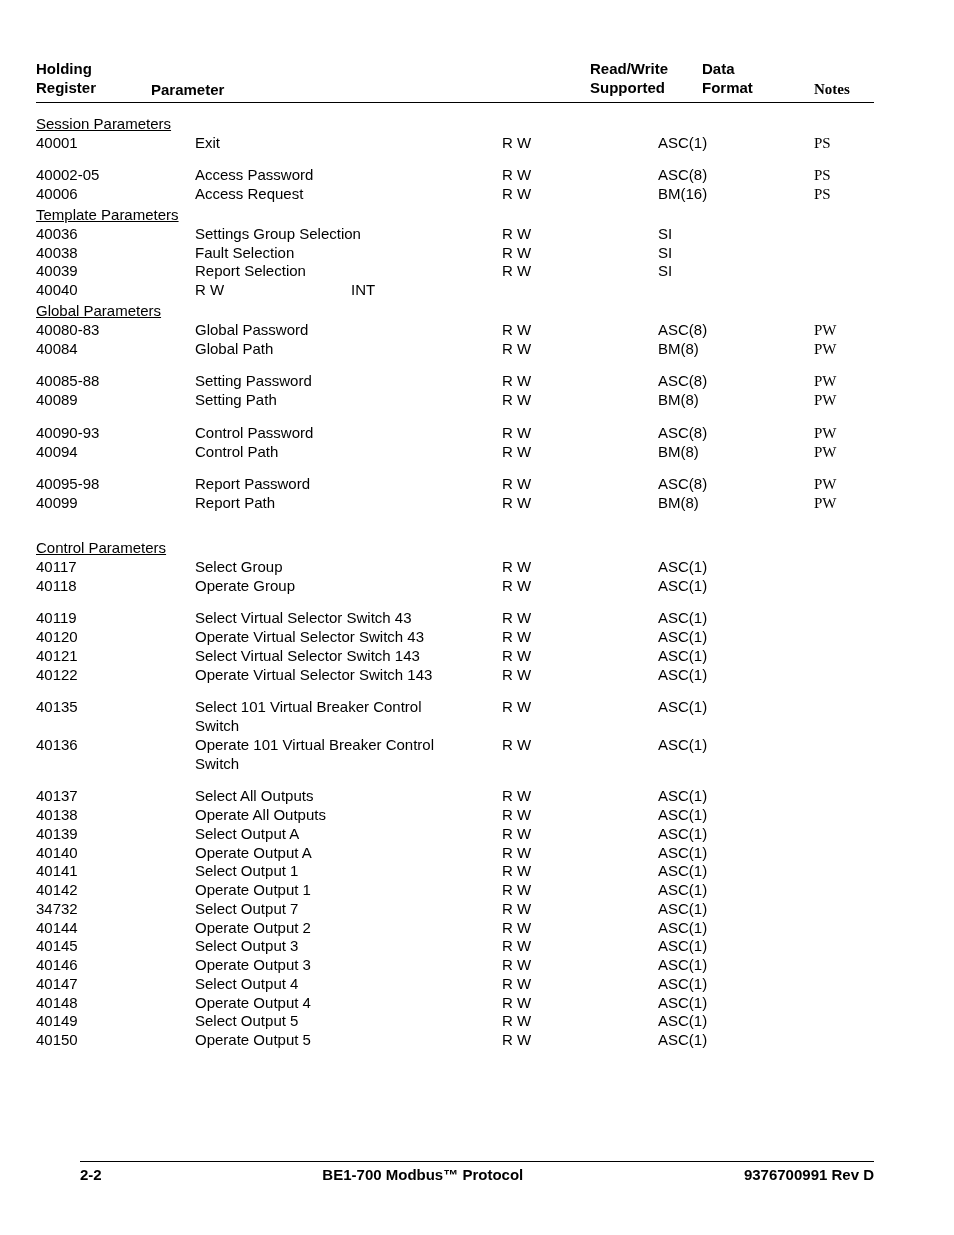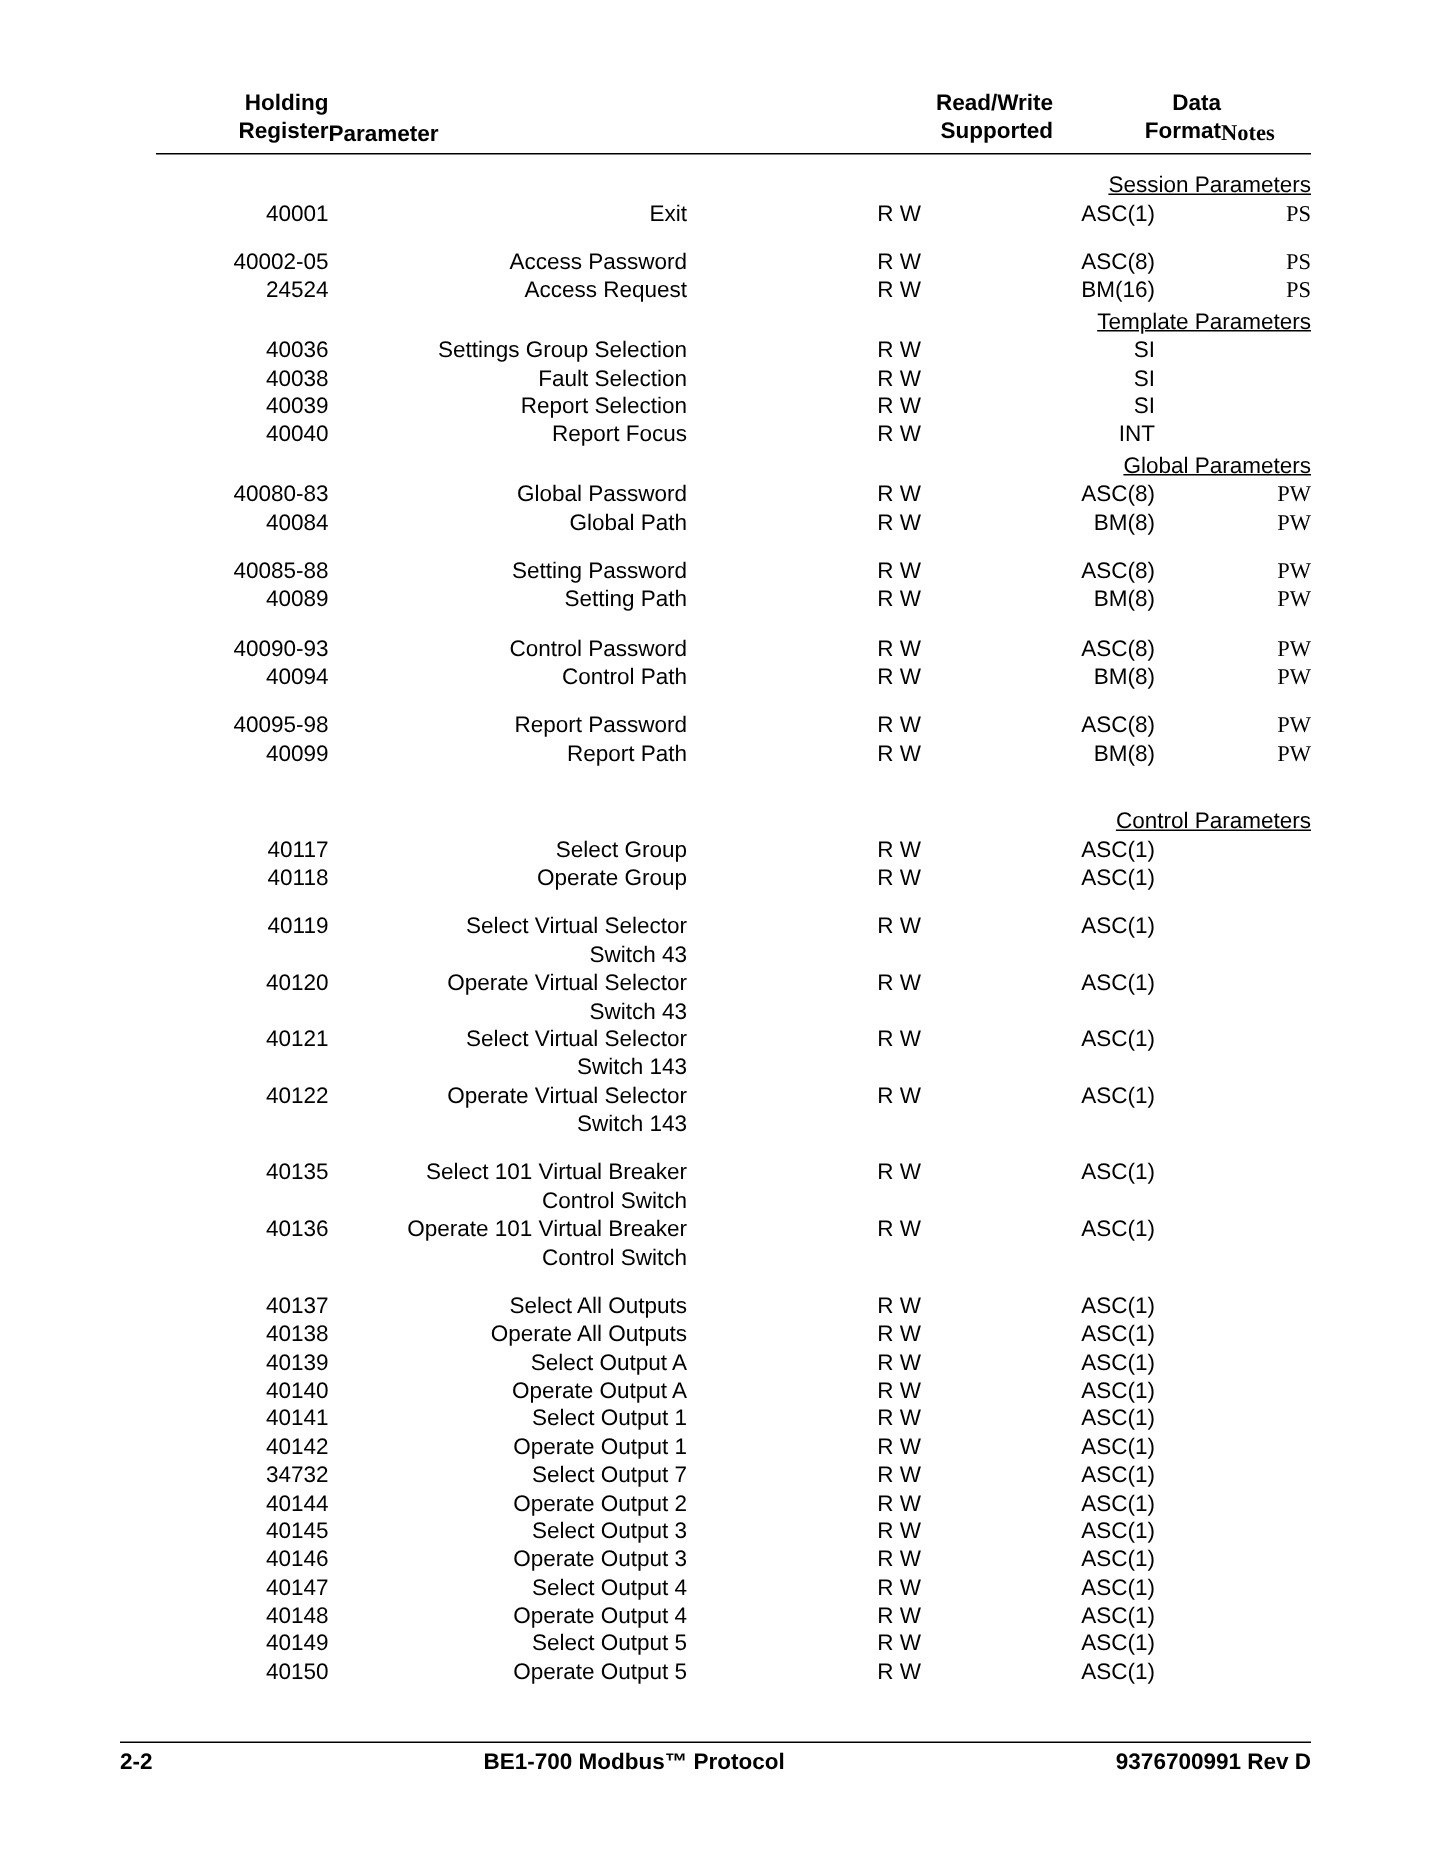--- a/index.html
+++ b/index.html
@@ -5,25 +5,24 @@
   body {
     margin: 0;
     padding: 0;
     background: #fff;
     font-family: Arial, Helvetica, sans-serif;
     font-size: 15px;
     color: #000;
     width: 954px;
   }
   .page {
-    padding: 60px 80px 40px 104px;
+    padding: 60px 80px 40px 36px;
     box-sizing: border-box;
     min-height: 1235px;
     position: relative;
-    text-align: right;
   }
   .header-row {
     display: flex;
     font-weight: bold;
     padding-bottom: 4px;
     border-bottom: 1px solid #000;
     margin-bottom: 12px;
   }
   .col-reg { width: 115px; flex-shrink: 0; }
   .col-param { flex: 1; }
@@ -94,21 +93,21 @@
       </div>
       <div class="gap"></div>
       <div class="row">
         <div class="col-reg">40002-05</div>
         <div class="col-param">Access Password</div>
         <div class="col-rw">R W</div>
         <div class="col-fmt">ASC(8)</div>
         <div class="col-notes">PS</div>
       </div>
       <div class="row">
-        <div class="col-reg">24524</div>
+        <div class="col-reg">40006</div>
         <div class="col-param">Access Request</div>
         <div class="col-rw">R W</div>
         <div class="col-fmt">BM(16)</div>
         <div class="col-notes">PS</div>
       </div>
       <div class="section-title">Template Parameters</div>
       <div class="row">
         <div class="col-reg">40036</div>
         <div class="col-param">Settings Group Selection</div>
         <div class="col-rw">R W</div>
@@ -124,21 +123,20 @@
       </div>
       <div class="row">
         <div class="col-reg">40039</div>
         <div class="col-param">Report Selection</div>
         <div class="col-rw">R W</div>
         <div class="col-fmt">SI</div>
         <div class="col-notes"></div>
       </div>
       <div class="row">
         <div class="col-reg">40040</div>
-        <div class="col-param">Report Focus</div>
         <div class="col-rw">R W</div>
         <div class="col-fmt">INT</div>
         <div class="col-notes"></div>
       </div>
       <div class="section-title">Global Parameters</div>
       <div class="row">
         <div class="col-reg">40080-83</div>
         <div class="col-param">Global Password</div>
         <div class="col-rw">R W</div>
         <div class="col-fmt">ASC(8)</div>

